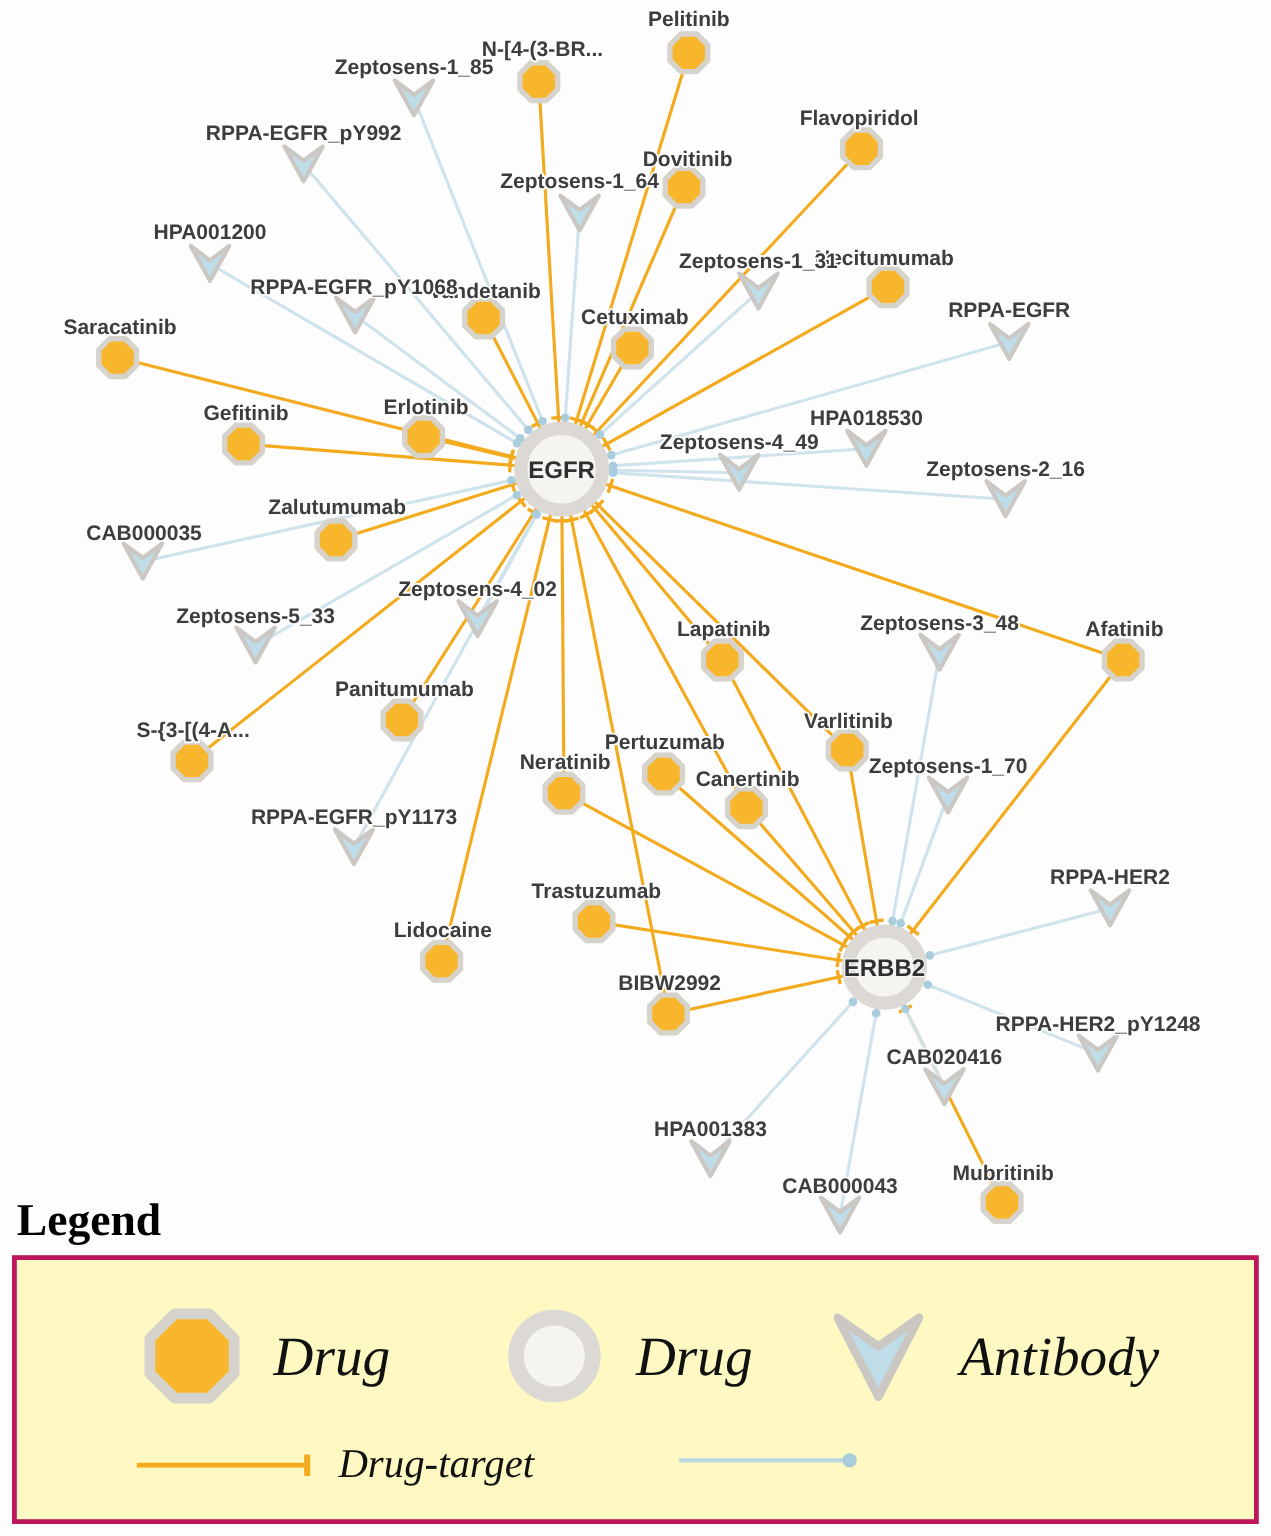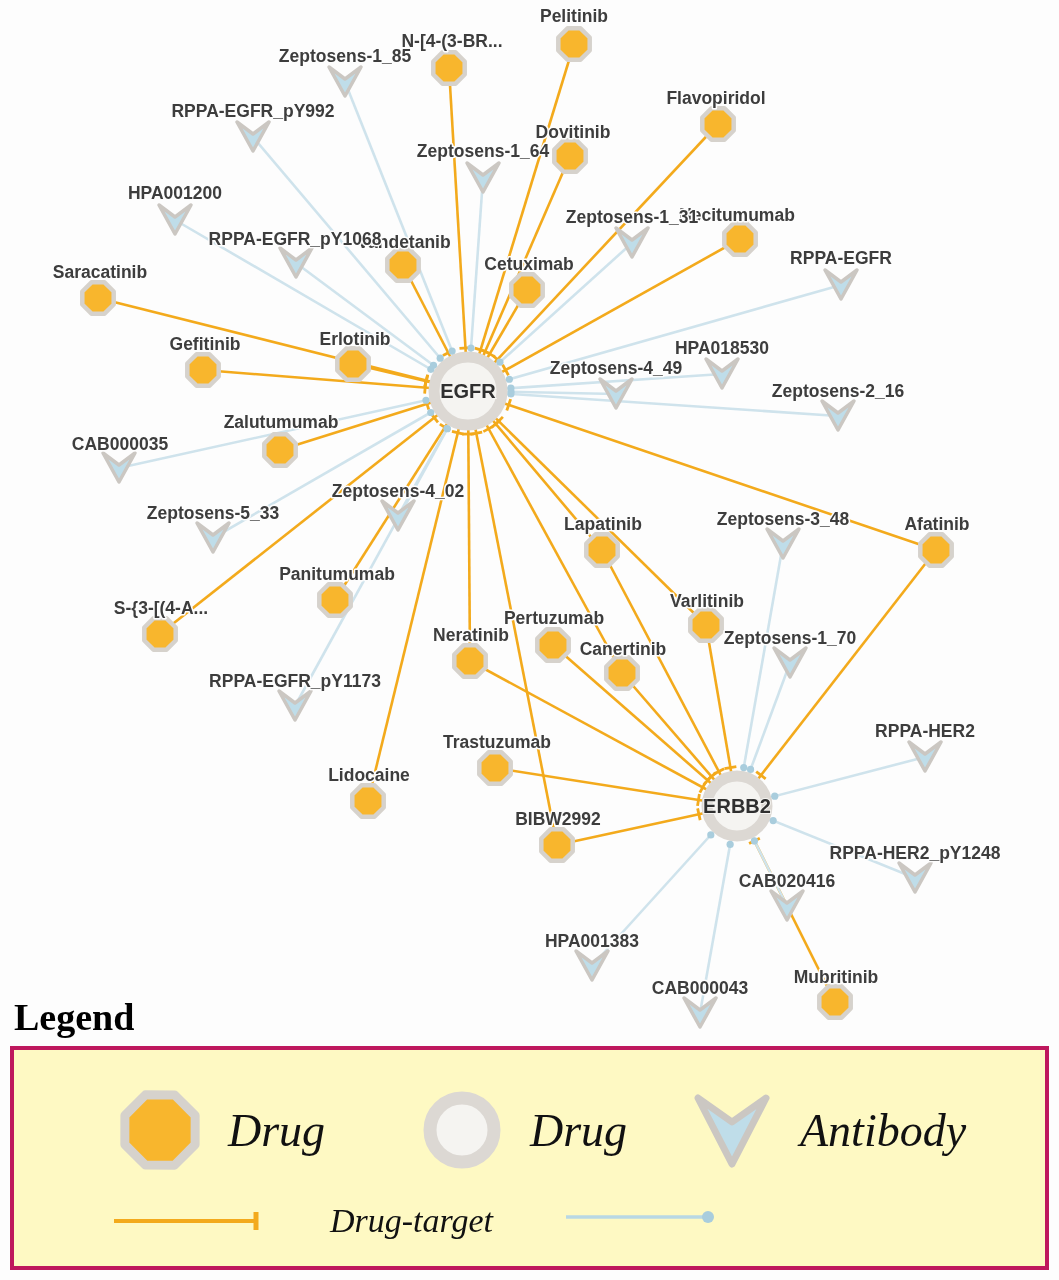--- a/index.html
+++ b/index.html
@@ -12,21 +12,21 @@
               paint-order:stroke;stroke:#f5f4f1;stroke-width:2px;}
   #legend-title{position:absolute;left:14px;top:995px;z-index:2;
                 font-family:"Liberation Serif",serif;font-weight:700;font-size:38px;color:#000000;}
   #legend-box{position:absolute;left:10px;top:1046px;width:1031px;height:216px;z-index:2;
               border:4px solid #be185d;background:#fef9c3;font-style:italic;}
   .legend-row1{position:absolute;left:0;top:30px;width:100%;height:110px;}
   .legend-item{position:absolute;display:flex;align-items:center;gap:18px;}
   .legend-item .lbl{font-family:"Liberation Serif",serif;font-size:46px;color:#111;}
   .legend-row2{position:absolute;left:0;top:152px;width:100%;height:50px;}
   .legend-edge{position:absolute;display:flex;align-items:center;gap:14px;}
-  .legend-edge .lbl{font-family:"Liberation Serif",serif;font-size:34px;color:#111;margin-left:48px;}
+  .legend-edge .lbl{font-family:"Liberation Serif",serif;font-size:34px;color:#111;}
 </style>
 </head>
 <body>
 
 <div id="page">
 
   <svg id="network-svg" width="1059" height="1280" viewBox="0 0 1059 1280">
       <line x1="574" y1="44" x2="468" y2="391" stroke="#f3aa1c" stroke-width="2.6"></line>
       <line x1="474.824148295723" y1="348.12307147150136" x2="486.30062386252047" y2="351.6288536331167" stroke="#f3aa1c" stroke-width="2.8"></line>
       <line x1="449" y1="68" x2="468" y2="391" stroke="#f3aa1c" stroke-width="2.6"></line>

